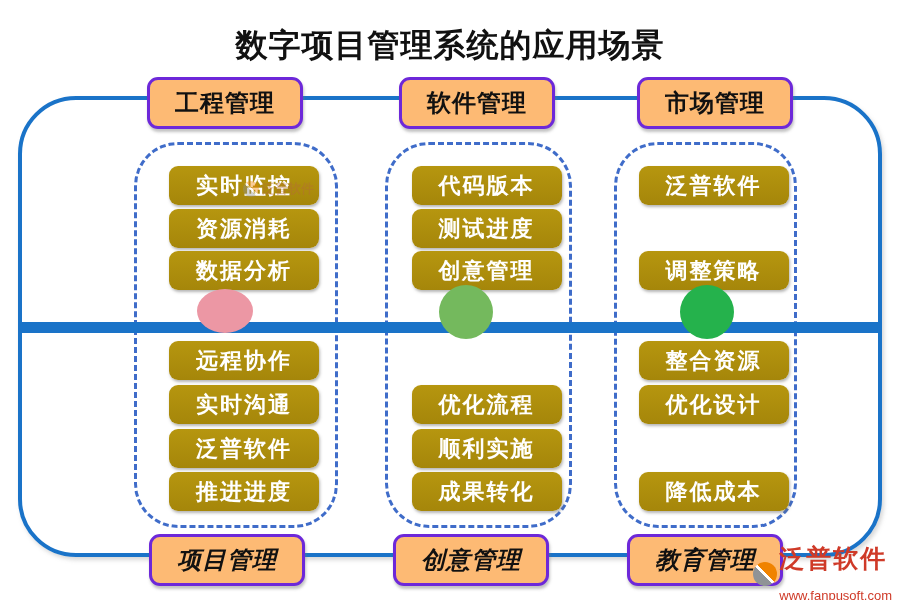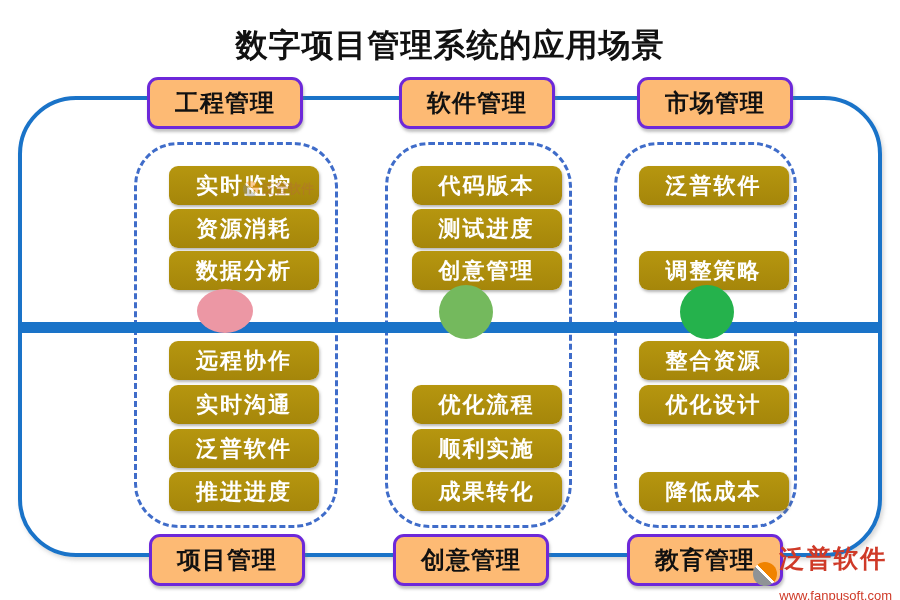--- a/index.html
+++ b/index.html
@@ -21,21 +21,21 @@
     background:#1374c8;z-index:3;
   }
   .label-box{
     position:absolute;width:150px;height:46px;background:#fdba74;
     border:3px solid #6d28d9;border-radius:11px;z-index:6;
     display:flex;align-items:center;justify-content:center;
     font-size:24px;font-weight:700;color:#111;letter-spacing:1px;
     box-shadow:1px 3px 3px rgba(120,120,120,.45);
   }
   .top-row{top:77px;}
-  .bottom-row{top:534px;}
+  .bottom-row{top:534px;font-style:italic;}
   .dashed{
     position:absolute;top:142px;height:380px;
     border:3px dashed #3f6cc9;border-radius:44px;z-index:2;background:transparent;
   }
   .col1{left:134px;width:198px;}
   .col2{left:385px;width:181px;}
   .col3{left:614px;width:177px;}
   .btn{
     position:absolute;left:50%;transform:translateX(-50%);
     width:150px;height:39px;border-radius:9px;z-index:4;

